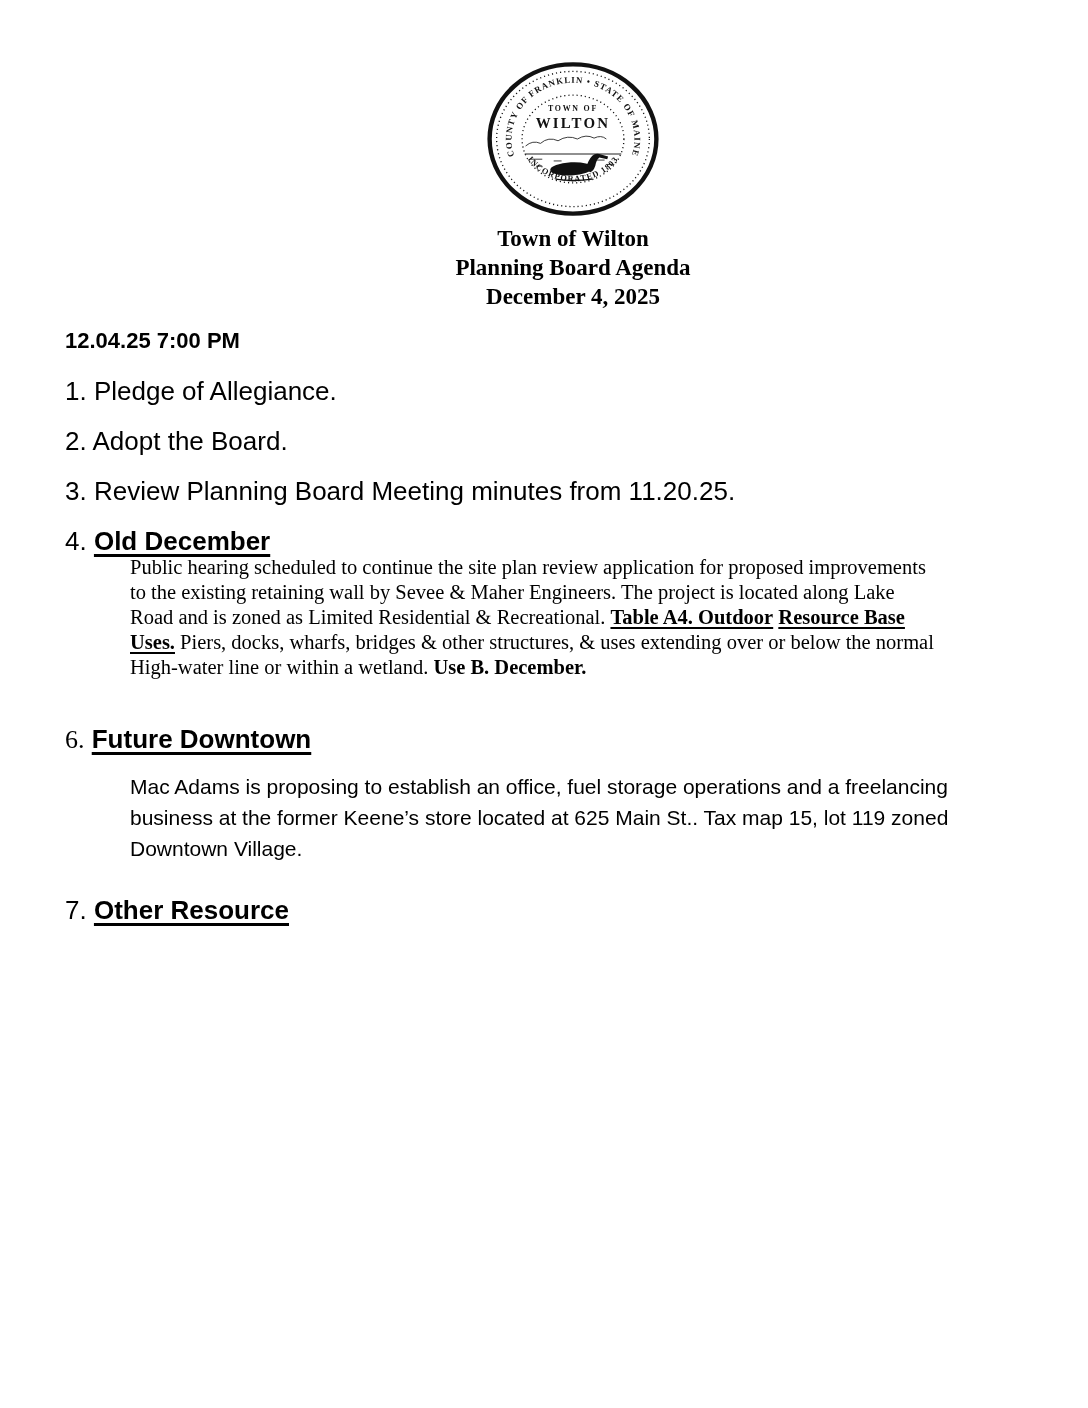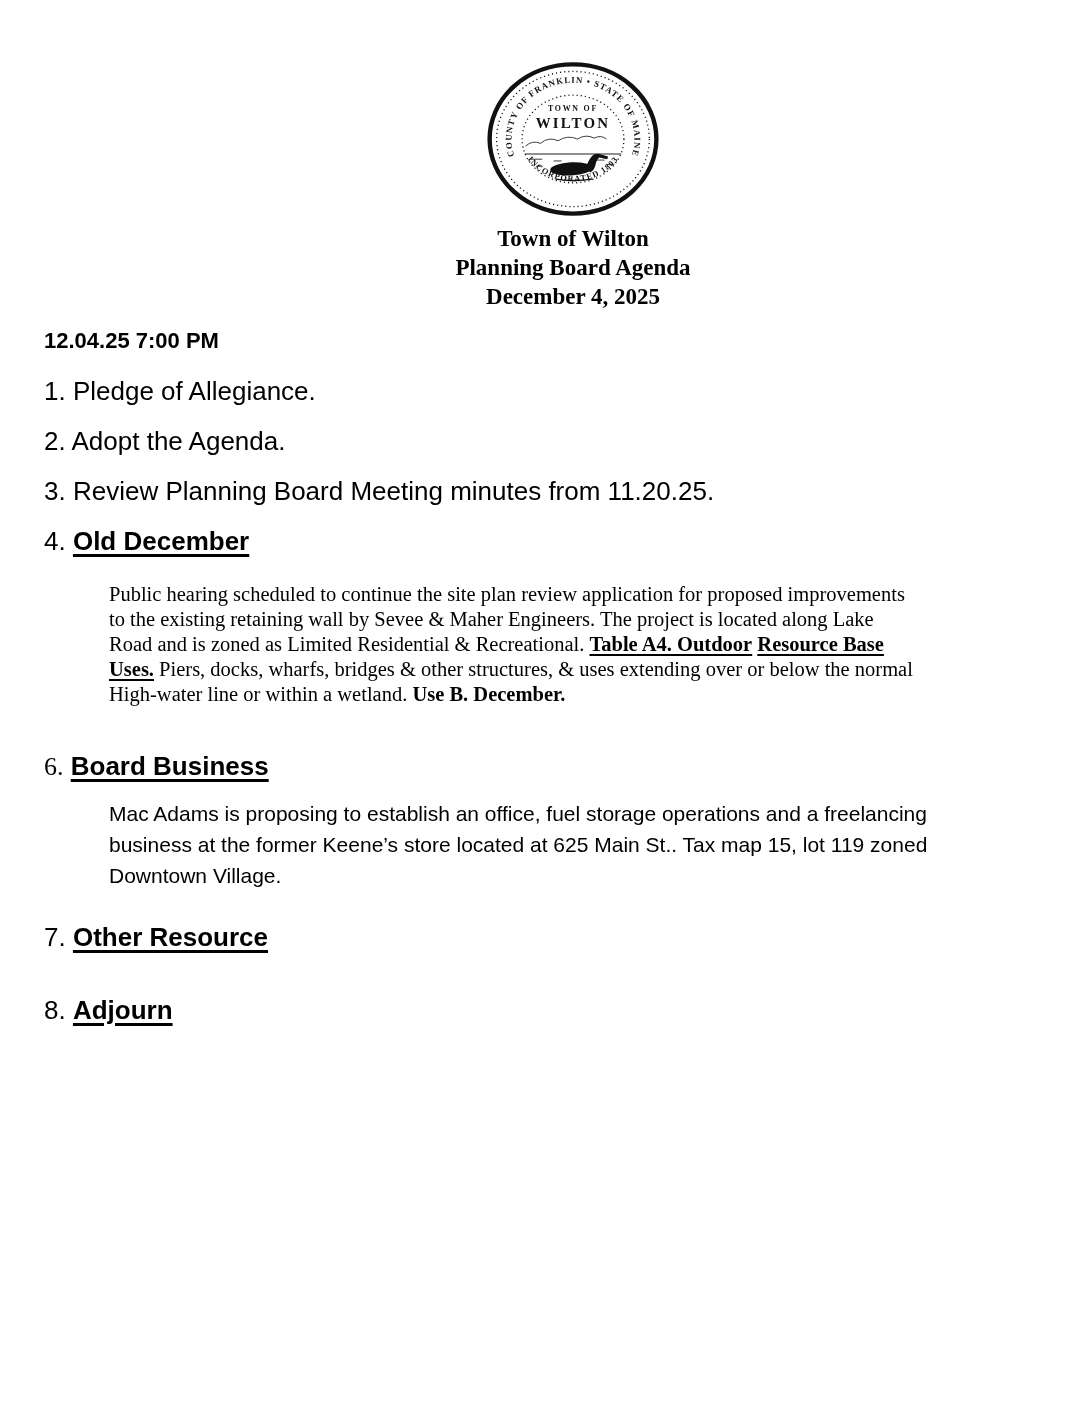--- a/index.html
+++ b/index.html
@@ -21,40 +21,40 @@
   .seal { display:inline-block; vertical-align:top; }
   .seal text { font-family:"Liberation Serif", serif; fill:#111; }
   .title-block {
     margin-top:6px;
     font-family:"Liberation Serif", serif;
     font-weight:bold;
     font-size:23px;
     line-height:29px;
     color:#000;
   }
-  .content { padding-left:44px; padding-right:40px; }
+  .content { padding-left:65px; padding-right:40px; }
   .datetime {
     margin-top:16px;
     font-weight:bold;
     font-size:22px;
     line-height:28px;
   }
   .item { font-size:26px; line-height:28px; margin-top:22px; }
   .item.gap-md { margin-top:32px; }
   .item.gap-lg { margin-top:45px; }
   .num-serif { font-family:"Liberation Serif", serif; }
   .heading {
     font-weight:bold;
     text-decoration:underline;
     text-decoration-thickness:2.5px;
     text-underline-offset:4px;
   }
   .para { margin-left:65px; white-space:pre-line; }
   .para-serif {
-    margin-top:27px;
+    margin-top:0;
     font-family:"Liberation Serif", serif;
     font-size:20.5px;
     line-height:25px;
     max-width:880px;
   }
   .para-sans {
     margin-top:17px;
     font-size:21px;
     line-height:31px;
     max-width:860px;
@@ -101,37 +101,36 @@
       <div>Planning Board Agenda</div>
       <div>December 4, 2025</div>
     </div>
   </div>
 
   <div class="content">
     <p class="datetime">12.04.25 7:00 PM</p>
 
     <p class="item"><span>1.</span> <span>Pledge of Allegiance.</span></p>
 
-    <p class="item"><span>2.</span> <span>Adopt the Agenda.</span></p>
+    <p class="item"><span>2.</span> <span>Adopt the Board.</span></p>
 
     <p class="item"><span>3.</span> <span>Review Planning Board Meeting minutes from 11.20.25.</span></p>
 
     <p class="item"><span>4.</span> <span class="heading">Old December</span></p>
 
     <p class="para para-serif"><span>Public hearing scheduled to continue the site plan review application for proposed improvements
 to the existing retaining wall by Sevee &amp; Maher Engineers. The project is located along Lake
 Road and is zoned as Limited Residential &amp; Recreational. </span><u class="b">Table A4. Outdoor</u> <u class="b">Resource Base
 Uses.</u><span> Piers, docks, wharfs, bridges &amp; other structures, &amp; uses extending over or below the normal
 High-water line or within a wetland. </span><span class="b">Use B. December.</span></p>
 
 
-    <p class="item gap-lg"><span class="num-serif">6.</span> <span class="heading">Board Business</span></p>
+    <p class="item gap-lg"><span class="num-serif">6.</span> <span class="heading">Future Downtown</span></p>
 
     <p class="para para-sans"><span>Mac Adams is proposing to establish an office, fuel storage operations and a freelancing
 business at the former Keene’s store located at 625 Main St.. Tax map 15, lot 119 zoned
 Downtown Village.</span></p>
 
     <p class="item gap-md"><span>7.</span> <span class="heading">Other Resource</span></p>
 
-    <p class="item gap-lg"><span>8.</span> <span class="heading">Adjourn</span></p>
   </div>
 
 </div>
 
 </body></html>

